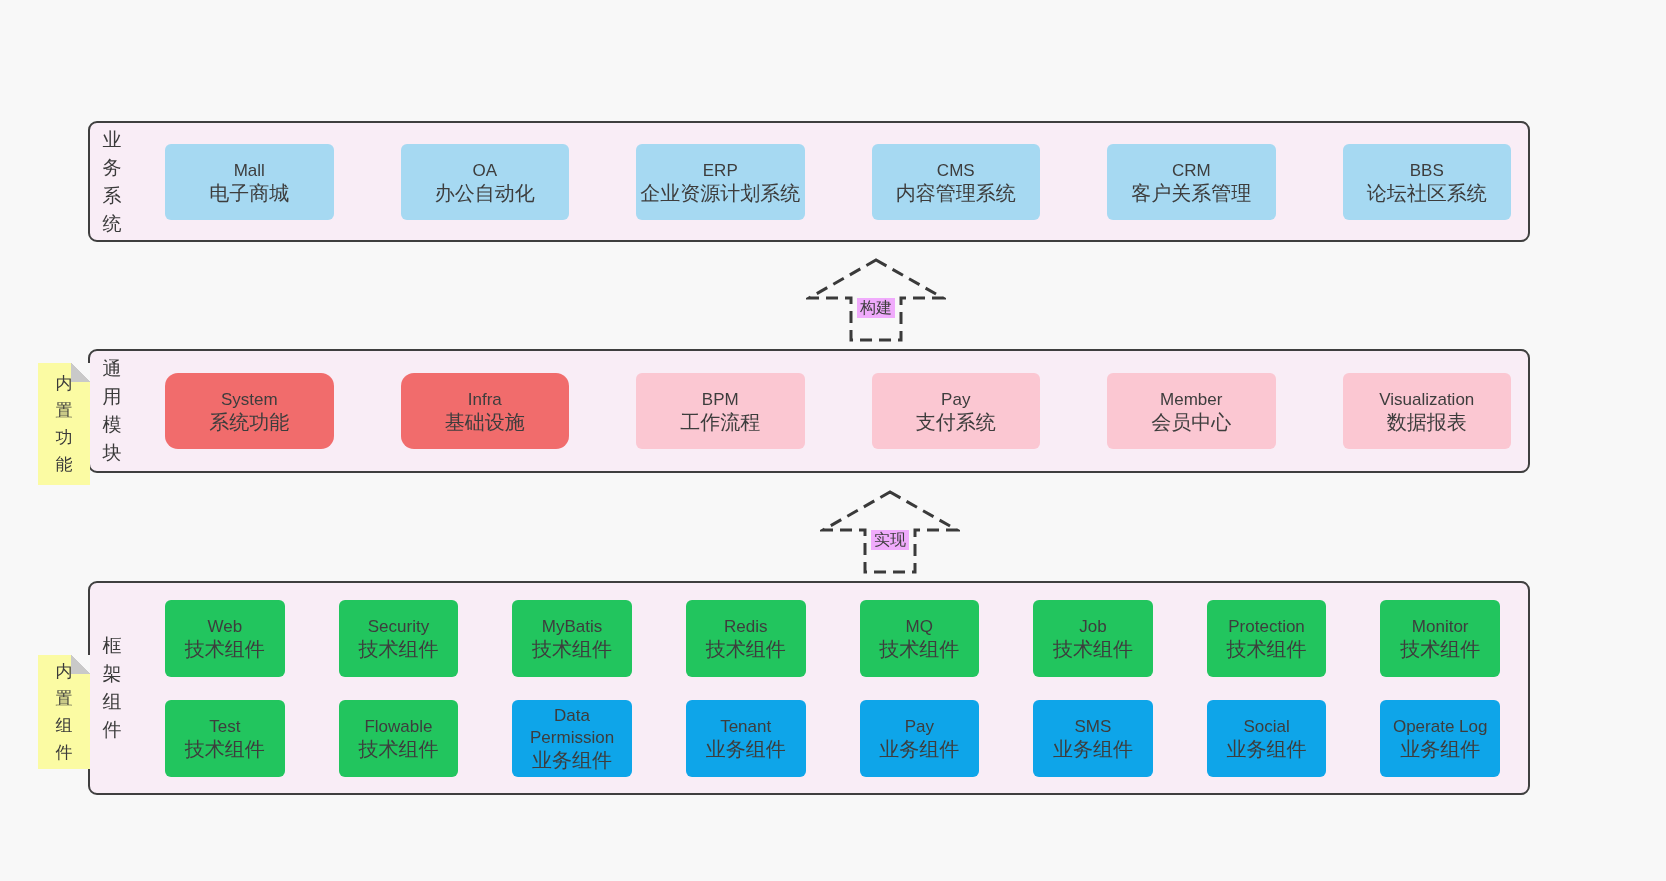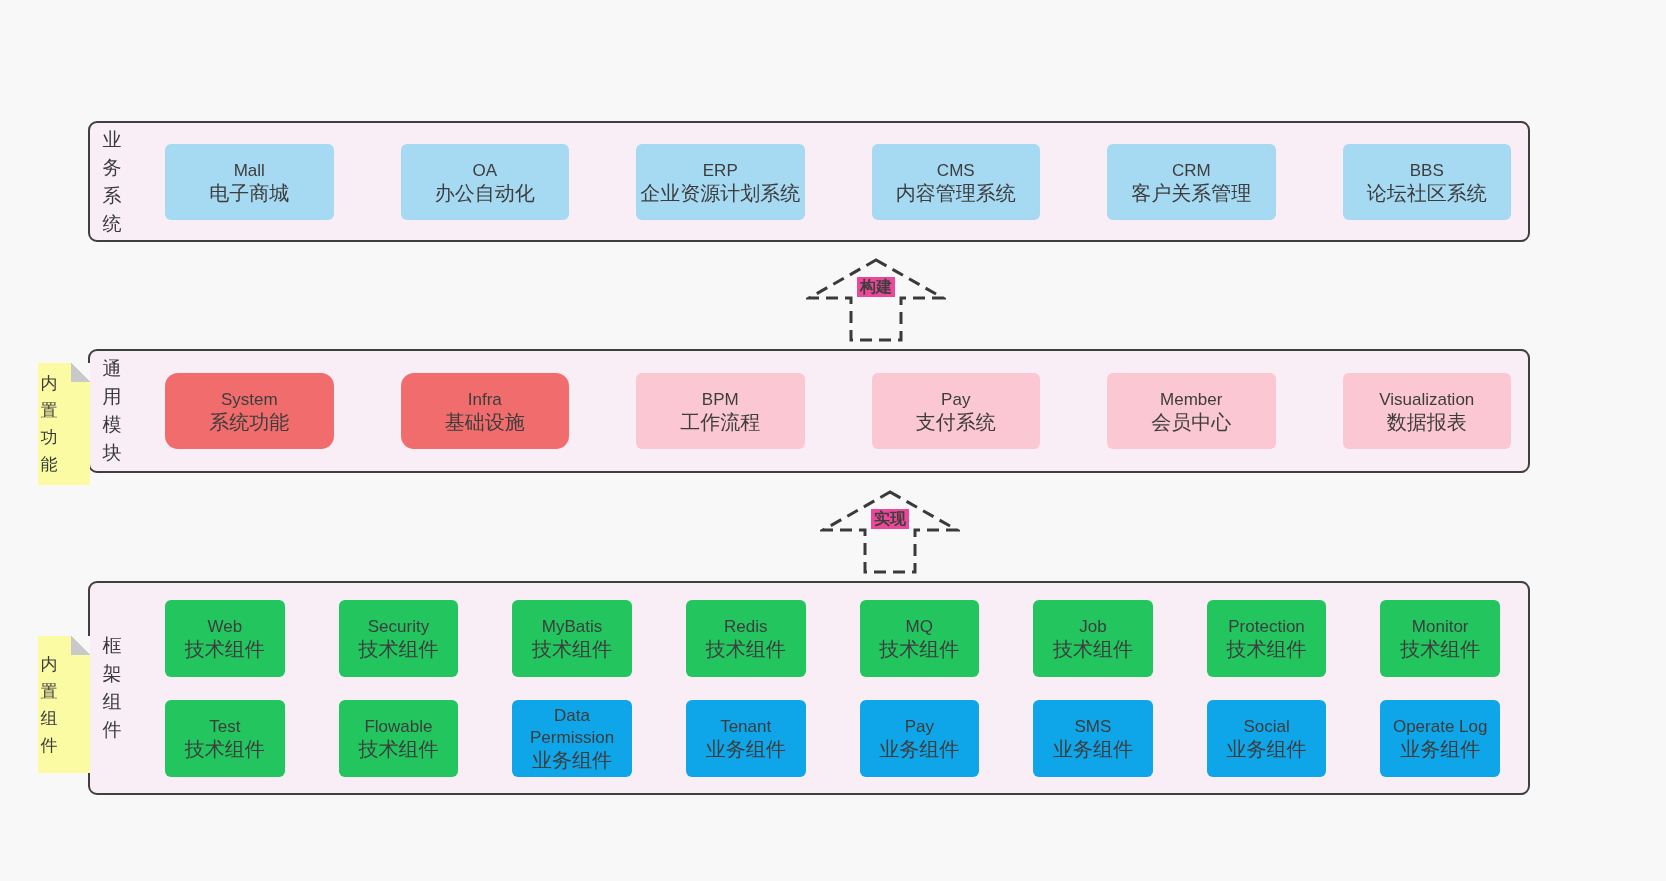--- a/index.html
+++ b/index.html
@@ -47,41 +47,41 @@
   .box .t{font-size:17px;line-height:22px;}
   .box .s{font-size:20px;line-height:22px;}
   .blue{background:#a6d9f2;}
   .red{background:#f16c6c;border-radius:13px;}
   .pink{background:#fbc7d2;}
   .green{background:#22c55e;}
   .green-light{background:#0ea5e9;}
 
   .sticky{
     position:absolute;width:52px;background:#fbfba3;z-index:3;
-    display:flex;align-items:center;
+    display:flex;align-items:center;justify-content:center;
   }
   .sticky::after{
     content:"";position:absolute;top:0;right:0;width:19px;height:19px;
     background:linear-gradient(45deg,#c9c9c9 50%,#f8f8f8 50.5%);
   }
   .sticky span{
     display:block;width:22px;text-align:center;word-break:break-all;
     font-size:17px;line-height:27px;color:#3a3a3a;
   }
   .sticky-modules{left:38px;top:363px;height:122px;}
-  .sticky-components{left:38px;top:636px;height:137px;font-family:Liberation Serif, serif;}
+  .sticky-components{left:38px;top:655px;height:114px;font-family:Liberation Serif, serif;}
 
   .arrow{position:absolute;width:140px;height:86px;}
   .arrow-build{left:806px;top:257px;}
   .arrow-impl{left:820px;top:489px;}
   .arrow svg{position:absolute;left:0;top:0;}
   .arrow .arrow-label{
-    position:absolute;left:50%;top:20px;transform:translateX(-50%);
-    background:#ec4899;padding:0 3px;font-size:16px;line-height:20px;
-    white-space:nowrap;color:#3d3d3d;font-weight:bold;
+    position:absolute;left:50%;top:41px;transform:translateX(-50%);
+    background:#f0abfc;padding:0 3px;font-size:16px;line-height:20px;
+    white-space:nowrap;color:#3d3d3d;
   }
 </style>
 </head>
 <body>
 
 <div class="canvas">
 
   <div class="container c-business">
     <div class="v-label">
       <span>业务系统</span>

